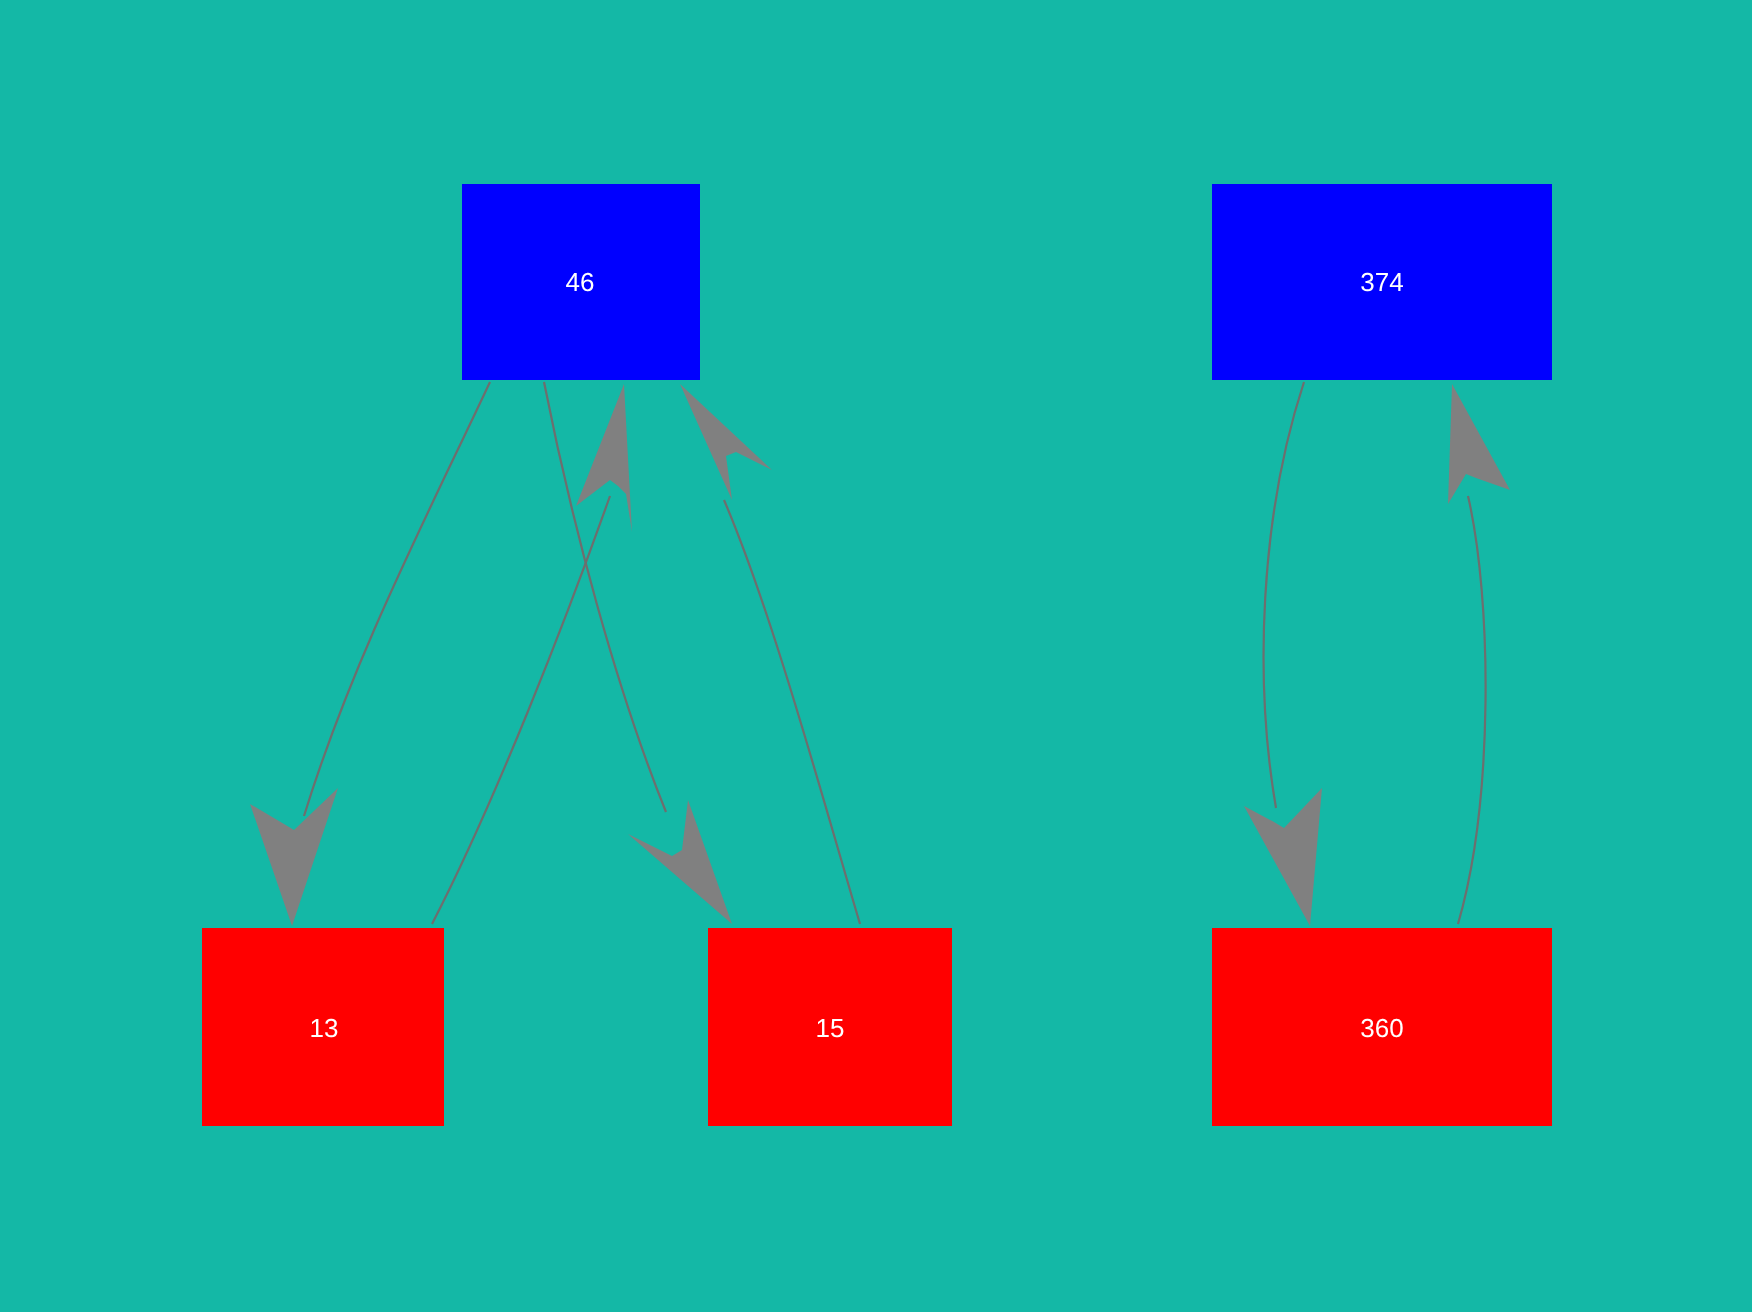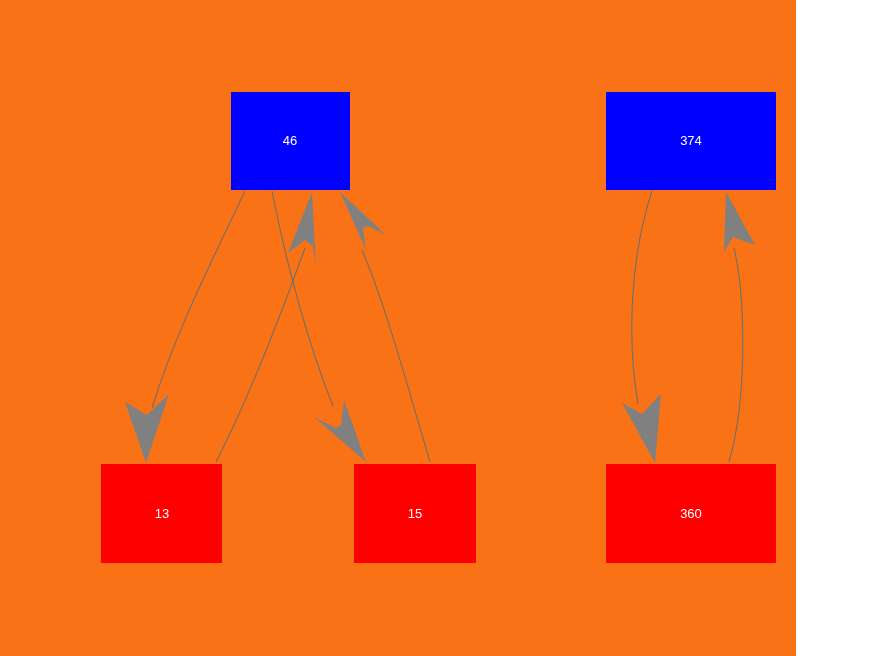--- a/index.html
+++ b/index.html
@@ -10,23 +10,23 @@
   }
   body {
     width: 876px;
     height: 656px;
     font-family: "Liberation Sans", sans-serif;
     overflow: hidden;
     position: relative;
   }
   #canvas-root {
     position: relative;
-    width: 796px;
+    width: 876px;
     height: 656px;
-    background: #f97316;
+    background: #14b8a6;
   }
   svg#graph-svg {
     position: absolute;
     left: 0;
     top: 0;
     width: 876px;
     height: 656px;
     display: block;
   }
   .edge-path {

